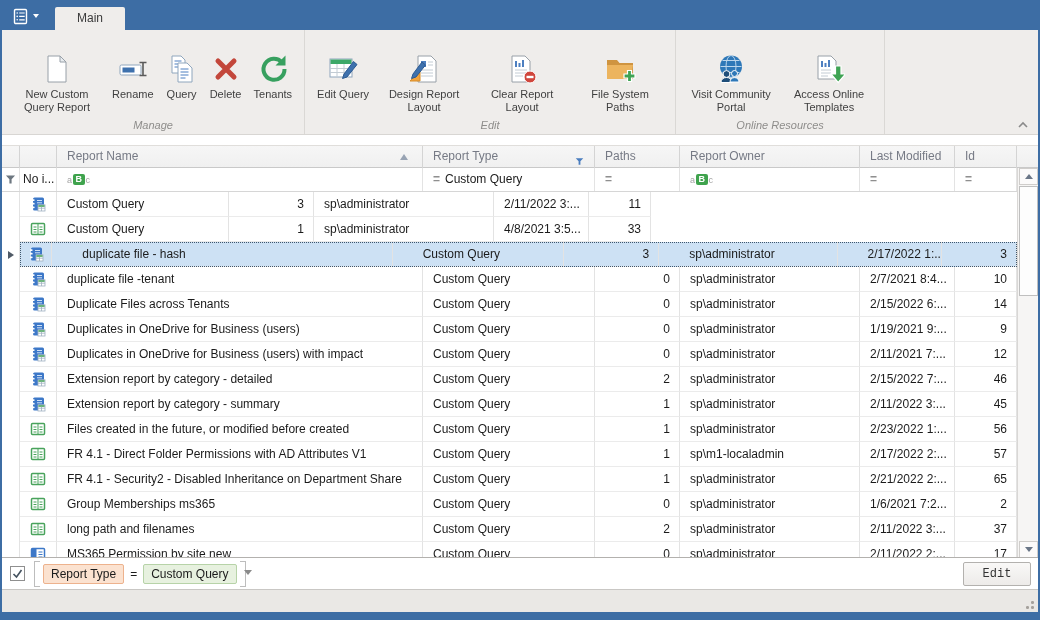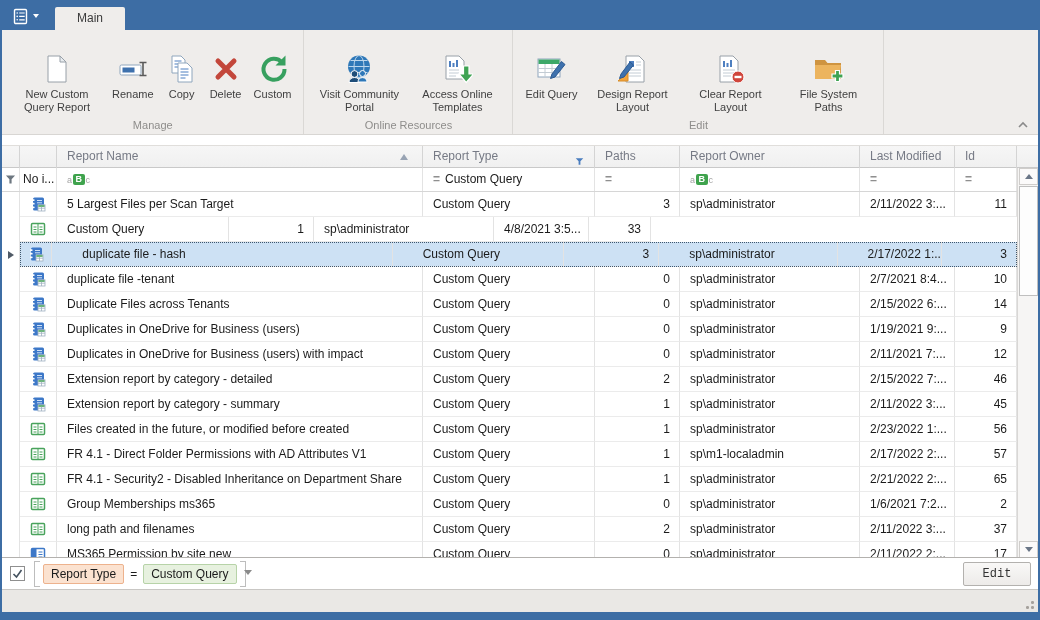--- a/index.html
+++ b/index.html
@@ -22,21 +22,21 @@
 
   
   #ribbon{left:0;top:28px;width:1036px;height:105px;background:var(--ribbon-bg);border-bottom:1px solid #d8d6d3;}
   #rgroups{display:flex;height:100%;}
   .rb-group{display:flex;flex-direction:column;border-right:1px solid #dad8d5;padding:0 6px;}
   .rb-btns{display:flex;align-items:flex-start;padding-top:21px;}
   .rb-btn{display:flex;flex-direction:column;align-items:center;margin:0 3px;padding:2px 3px;border-radius:2px;}
   .rb-btn .ic{width:32px;height:32px;display:block;}
   .rb-btn .ic svg{width:32px;height:32px;display:block;}
   .rb-lbl{margin-top:3px;max-width:86px;text-align:center;font-size:11px;line-height:13px;color:#3f3f3f;}
-  .rb-cap{margin-top:auto;text-align:center;font-size:11px;color:#8e8d8b;padding:3px 0 4px;}
+  .rb-cap{margin-top:auto;text-align:center;font-size:11px;color:#8e8d8b;padding:3px 0 4px;font-style:italic;}
   #chev{right:8px;bottom:3px;width:14px;height:12px;}
 
   
   #grid{left:0;top:143px;width:1036px;height:412px;background:#fff;border-top:1px solid #e0dedb;}
   .frow{display:flex;}
   .cell{box-sizing:border-box;border-right:1px solid var(--grid-line);overflow:hidden;white-space:nowrap;}
   .w0{width:18px}.w1{width:37px}.w2{width:366px}.w3{width:172px}.w4{width:85px}.w5{width:180px}.w6{width:95px}.w7{width:62px}
   #ghead{left:0;top:0;width:1036px;height:22px;background:linear-gradient(#f6f6f6,#f0f0f0);border-bottom:1px solid #c9c9c9;}
   #ghead .cell{height:22px;line-height:21px;color:#767a85;padding-left:10px;position:relative;border-right:1px solid #d4d4d4;}
   #ghead .cell.nopad{padding-left:0;}
@@ -134,41 +134,91 @@
             </div>
             <div class="rb-btn">
               <span class="ic">
                 <svg viewBox="0 0 32 32">
                   <path d="M6 3h9l4 4v13H6z" fill="#fff" stroke="#8fa6bd"></path>
                   <path d="M8.5 8h7M8.5 11h7M8.5 14h4" stroke="#4d7fc0"></path>
                   <path d="M12 10h9l5 5v14H12z" fill="#fff" stroke="#8fa6bd"></path>
                   <path d="M14.5 16h8M14.5 19h8M14.5 22h8M14.5 25h5" stroke="#4d7fc0"></path>
                 </svg>
               </span>
-              <span class="rb-lbl">Copy</span>
+              <span class="rb-lbl">Query</span>
             </div>
             <div class="rb-btn">
               <span class="ic">
                 <svg viewBox="0 0 32 32">
                   <path d="M8 8l16 16M24 8L8 24" stroke="#c3473b" stroke-width="5" stroke-linecap="round"></path>
                 </svg>
               </span>
               <span class="rb-lbl">Delete</span>
             </div>
             <div class="rb-btn">
               <span class="ic">
                 <svg viewBox="0 0 32 32">
                   <path d="M25 9.5A10.5 10.5 0 1 0 27.5 16" fill="none" stroke="#37a05f" stroke-width="4"></path>
                   <path d="M28.5 2.5v10h-10z" fill="#37a05f"></path>
                 </svg>
               </span>
-              <span class="rb-lbl">Custom</span>
+              <span class="rb-lbl">Tenants</span>
             </div>
           </div>
           <div class="rb-cap">Manage</div>
+        </div>
+        <div class="rb-group">
+          <div class="rb-btns">
+            <div class="rb-btn">
+              <span class="ic">
+                <svg viewBox="0 0 32 32">
+                  <rect x="3" y="6" width="22" height="18" fill="#fff" stroke="#8fa6bd"></rect>
+                  <rect x="3.5" y="6.5" width="21" height="4.5" fill="#3da868"></rect>
+                  <path d="M3 15.5h22M3 19.5h22M10 11v13M17 11v13" stroke="#c3ccd4"></path>
+                  <path d="M26.5 8.5l3.5 3L20 24l-4.5 1.5L17 21z" fill="#3e71ad" stroke="#2c5a92"></path>
+                </svg>
+              </span>
+              <span class="rb-lbl">Edit Query</span>
+            </div>
+            <div class="rb-btn">
+              <span class="ic">
+                <svg viewBox="0 0 32 32">
+                  <path d="M10 3h13l5 5v21H10z" fill="#fff" stroke="#98a0a8"></path>
+                  <path d="M13 8h5v6h-5z" fill="#4d7fc0"></path>
+                  <path d="M20 9h5M20 12h5M13 17h12M13 20h12M13 23h12" stroke="#c3ccd4"></path>
+                  <path d="M2 28l10-10v10z" fill="#f2a33c" stroke="#d88d28"></path>
+                  <path d="M14 9l3.5 3L8 24l-4.5 1.5L5 21z" fill="#3e71ad" stroke="#2c5a92"></path>
+                </svg>
+              </span>
+              <span class="rb-lbl">Design Report Layout</span>
+            </div>
+            <div class="rb-btn">
+              <span class="ic">
+                <svg viewBox="0 0 32 32">
+                  <path d="M6 3h13l5 5v21H6z" fill="#fff" stroke="#98a0a8"></path>
+                  <path d="M9 8h2v6H9zM12.5 10h2v4h-2zM16 7h2v7h-2z" fill="#4d7fc0"></path>
+                  <path d="M9 17h12M9 20h12M9 23h8" stroke="#c3ccd4"></path>
+                  <circle cx="24" cy="24" r="6" fill="#d0463c" stroke="#fff"></circle>
+                  <rect x="20.5" y="22.8" width="7" height="2.4" fill="#fff"></rect>
+                </svg>
+              </span>
+              <span class="rb-lbl">Clear Report Layout</span>
+            </div>
+            <div class="rb-btn">
+              <span class="ic">
+                <svg viewBox="0 0 32 32">
+                  <path d="M3 7h10l2.5 3H29v16H3z" fill="#cf9440"></path>
+                  <path d="M3 12h26l-2.5 14H3z" fill="#ecb45e"></path>
+                  <path d="M23.5 17.5h4v3.5h3.5v4h-3.5v3.5h-4V25H20v-4h3.5z" fill="#3fa353" stroke="#fff" stroke-width="1.2"></path>
+                </svg>
+              </span>
+              <span class="rb-lbl">File System Paths</span>
+            </div>
+          </div>
+          <div class="rb-cap">Edit</div>
         </div>
         <div class="rb-group">
           <div class="rb-btns">
             <div class="rb-btn">
               <span class="ic">
                 <svg viewBox="0 0 32 32">
                   <circle cx="16" cy="13.5" r="11" fill="#2e78b8"></circle>
                   <g stroke="#bcd6ec" fill="none">
                     <ellipse cx="16" cy="13.5" rx="5" ry="11"></ellipse>
                     <path d="M5.5 13.5h21M7.5 7.5h17M7.5 19.5h17"></path>
@@ -187,70 +237,20 @@
                   <path d="M5 3h13l5 5v18H5z" fill="#fff" stroke="#98a0a8"></path>
                   <path d="M8 8h2v6H8zM11.5 10h2v4h-2zM15 7h2v7h-2z" fill="#4d7fc0"></path>
                   <path d="M8 17h10M8 20h10M8 23h7" stroke="#c3ccd4"></path>
                   <path d="M22.5 13h5.5v8h4.5L25.2 29.5 18 21h4.5z" fill="#3fa353" stroke="#fff" stroke-width="1.2"></path>
                 </svg>
               </span>
               <span class="rb-lbl">Access Online Templates</span>
             </div>
           </div>
           <div class="rb-cap">Online Resources</div>
-        </div>
-        <div class="rb-group">
-          <div class="rb-btns">
-            <div class="rb-btn">
-              <span class="ic">
-                <svg viewBox="0 0 32 32">
-                  <rect x="3" y="6" width="22" height="18" fill="#fff" stroke="#8fa6bd"></rect>
-                  <rect x="3.5" y="6.5" width="21" height="4.5" fill="#3da868"></rect>
-                  <path d="M3 15.5h22M3 19.5h22M10 11v13M17 11v13" stroke="#c3ccd4"></path>
-                  <path d="M26.5 8.5l3.5 3L20 24l-4.5 1.5L17 21z" fill="#3e71ad" stroke="#2c5a92"></path>
-                </svg>
-              </span>
-              <span class="rb-lbl">Edit Query</span>
-            </div>
-            <div class="rb-btn">
-              <span class="ic">
-                <svg viewBox="0 0 32 32">
-                  <path d="M10 3h13l5 5v21H10z" fill="#fff" stroke="#98a0a8"></path>
-                  <path d="M13 8h5v6h-5z" fill="#4d7fc0"></path>
-                  <path d="M20 9h5M20 12h5M13 17h12M13 20h12M13 23h12" stroke="#c3ccd4"></path>
-                  <path d="M2 28l10-10v10z" fill="#f2a33c" stroke="#d88d28"></path>
-                  <path d="M14 9l3.5 3L8 24l-4.5 1.5L5 21z" fill="#3e71ad" stroke="#2c5a92"></path>
-                </svg>
-              </span>
-              <span class="rb-lbl">Design Report Layout</span>
-            </div>
-            <div class="rb-btn">
-              <span class="ic">
-                <svg viewBox="0 0 32 32">
-                  <path d="M6 3h13l5 5v21H6z" fill="#fff" stroke="#98a0a8"></path>
-                  <path d="M9 8h2v6H9zM12.5 10h2v4h-2zM16 7h2v7h-2z" fill="#4d7fc0"></path>
-                  <path d="M9 17h12M9 20h12M9 23h8" stroke="#c3ccd4"></path>
-                  <circle cx="24" cy="24" r="6" fill="#d0463c" stroke="#fff"></circle>
-                  <rect x="20.5" y="22.8" width="7" height="2.4" fill="#fff"></rect>
-                </svg>
-              </span>
-              <span class="rb-lbl">Clear Report Layout</span>
-            </div>
-            <div class="rb-btn">
-              <span class="ic">
-                <svg viewBox="0 0 32 32">
-                  <path d="M3 7h10l2.5 3H29v16H3z" fill="#cf9440"></path>
-                  <path d="M3 12h26l-2.5 14H3z" fill="#ecb45e"></path>
-                  <path d="M23.5 17.5h4v3.5h3.5v4h-3.5v3.5h-4V25H20v-4h3.5z" fill="#3fa353" stroke="#fff" stroke-width="1.2"></path>
-                </svg>
-              </span>
-              <span class="rb-lbl">File System Paths</span>
-            </div>
-          </div>
-          <div class="rb-cap">Edit</div>
         </div>
       </div>
     <div id="chev" class="abs">
       <svg width="14" height="12" viewBox="0 0 14 12">
           <path d="M3 8l4-4 4 4" fill="none" stroke="#8a8a8a" stroke-width="1.6"></path>
         </svg>
     </div>
   </div>
 
   <div id="grid" class="abs">
@@ -317,21 +317,20 @@
                   <rect x="2" y="3.2" width="2.6" height="1.8" rx=".7" fill="#fff"></rect>
                   <rect x="2" y="6.8" width="2.6" height="1.8" rx=".7" fill="#fff"></rect>
                   <rect x="2" y="10.4" width="2.6" height="1.8" rx=".7" fill="#fff"></rect>
                   <path d="M7 4.5h5M7 6.8h5" stroke="#cfe0f5"></path>
                   <rect x="8" y="8.8" width="7" height="6.2" fill="#fff" stroke="#9fb0c0" stroke-width=".8"></rect>
                   <rect x="8.4" y="9.2" width="6.2" height="1.6" fill="#49a35c"></rect>
                   <path d="M8 12.2h7M11.5 10.8v4.2" stroke="#9fb0c0" stroke-width=".8"></path>
                 </svg>
               </span>
             </div>
-            <div class="cell cn w2">5 Largest Files per Scan Target</div>
             <div class="cell ct w3">Custom Query</div>
             <div class="cell cp w4">3</div>
             <div class="cell co w5">sp\administrator</div>
             <div class="cell cm w6">2/11/2022 3:...</div>
             <div class="cell cid w7">11</div>
           </div>
         </div>
         <div class="grow">
           <div class="ci"></div>
           <div class="rowbody">

